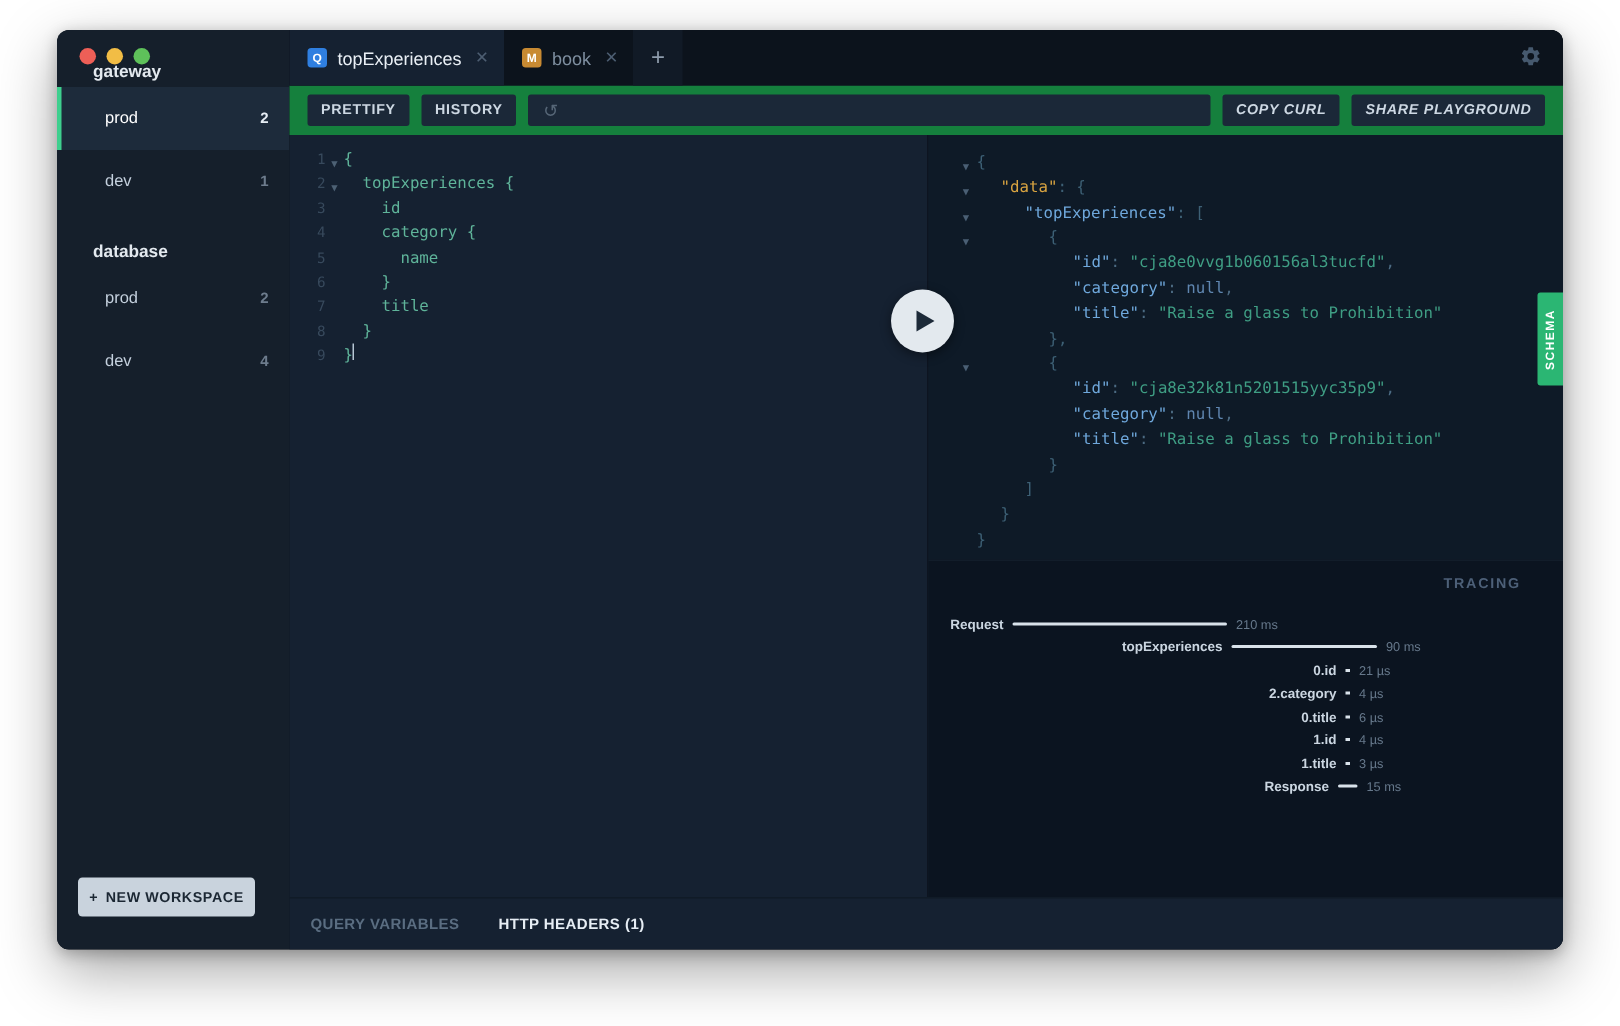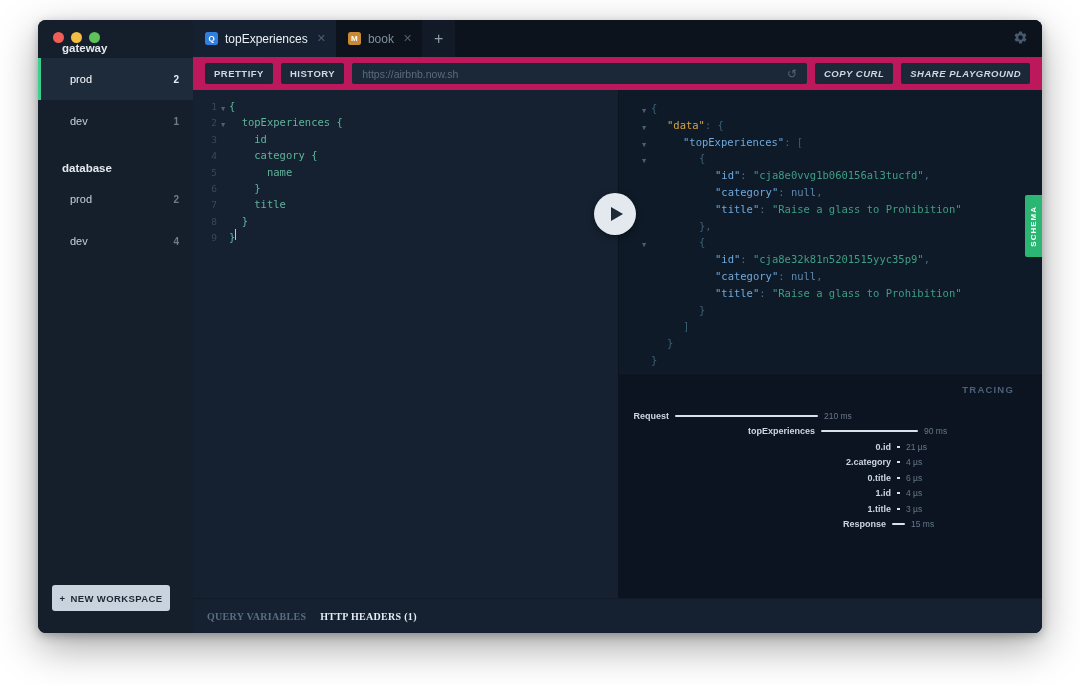--- a/index.html
+++ b/index.html
@@ -181,21 +181,21 @@
     top: 10px;
     color: #46596e;
     font-size: 15px;
     line-height: 1;
   }
 
   
   .toolbar {
     height: 33px;
     flex: 0 0 33px;
-    background: #be185d;
+    background: #15803d;
     display: flex;
     align-items: center;
     padding: 0 12px;
     gap: 8px;
   }
   .tb-btn {
     height: 21px;
     padding: 0 9px;
     background: #1b2838;
     border-radius: 2px;
@@ -387,23 +387,22 @@
   .trace-dur { color: #66788b; font-size: 8.5px; white-space: nowrap; }
 
   
   .bottombar {
     height: 34px;
     flex: 0 0 34px;
     background: #152131;
     display: flex;
     align-items: center;
     padding: 0 0 0 14px;
-    gap: 14px;
+    gap: 26px;
     border-top: 1px solid #101b27;
-    font-family: Liberation Serif, serif;
   }
   .bb-item {
     font-size: 10px;
     font-weight: bold;
     letter-spacing: 0.3px;
     color: #5a6d81;
   }
   .bb-item.active { color: #e6edf4; }
 </style>
 </head>
@@ -472,21 +471,20 @@
           <svg width="15" height="15" viewBox="0 0 24 24" fill="currentColor" aria-hidden="true">
             <path d="M19.14 12.94a7.07 7.07 0 000-1.88l2.03-1.58a.5.5 0 00.12-.64l-1.92-3.32a.5.5 0 00-.6-.22l-2.39.96a7.03 7.03 0 00-1.63-.94l-.36-2.54a.5.5 0 00-.5-.42h-3.84a.5.5 0 00-.5.42l-.36 2.54c-.58.24-1.12.56-1.62.94l-2.39-.96a.5.5 0 00-.61.22L2.65 8.84a.5.5 0 00.12.64l2.03 1.58a7.07 7.07 0 000 1.88l-2.03 1.58a.5.5 0 00-.12.64l1.92 3.32c.13.22.39.3.61.22l2.39-.96c.5.38 1.04.7 1.62.94l.36 2.54c.04.24.25.42.5.42h3.84c.25 0 .46-.18.5-.42l.36-2.54c.58-.24 1.12-.56 1.63-.94l2.39.96c.22.08.47 0 .6-.22l1.92-3.32a.5.5 0 00-.12-.64l-2.03-1.58zM12 15.6A3.6 3.6 0 1115.6 12 3.6 3.6 0 0112 15.6z"></path>
           </svg>
         </div>
       </div>
 
       <div class="toolbar">
         <div class="tb-btn">PRETTIFY</div>
         <div class="tb-btn">HISTORY</div>
         <div class="url-bar">
-          <span class="url-text">https://airbnb.now.sh</span>
           <span class="url-reload">↺</span>
         </div>
         <div class="tb-btn right">COPY CURL</div>
         <div class="tb-btn right">SHARE PLAYGROUND</div>
       </div>
 
       <div class="panes">
 
         <div class="editor-pane">
           <div class="code" id="editor-lines">

